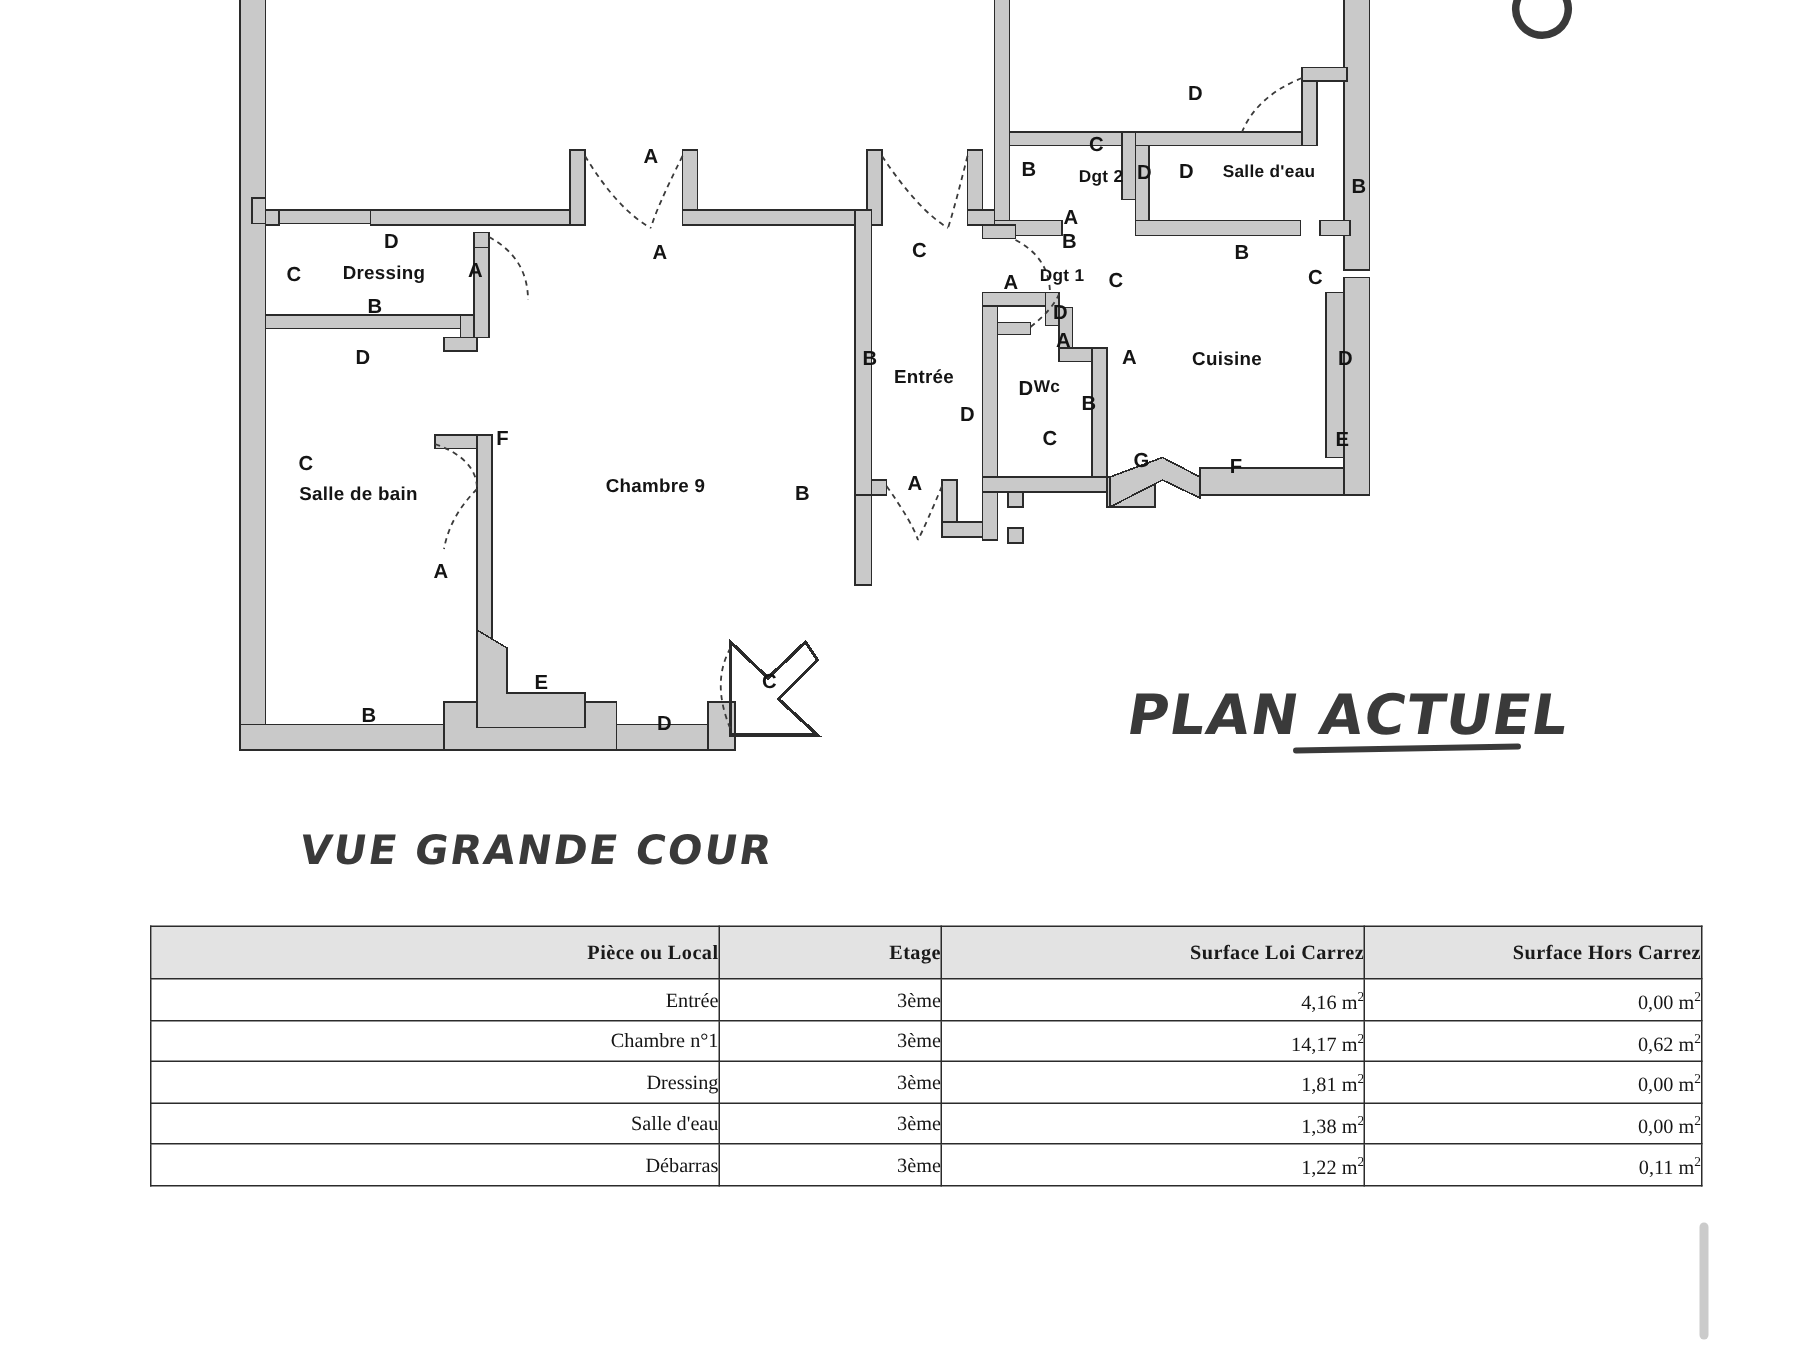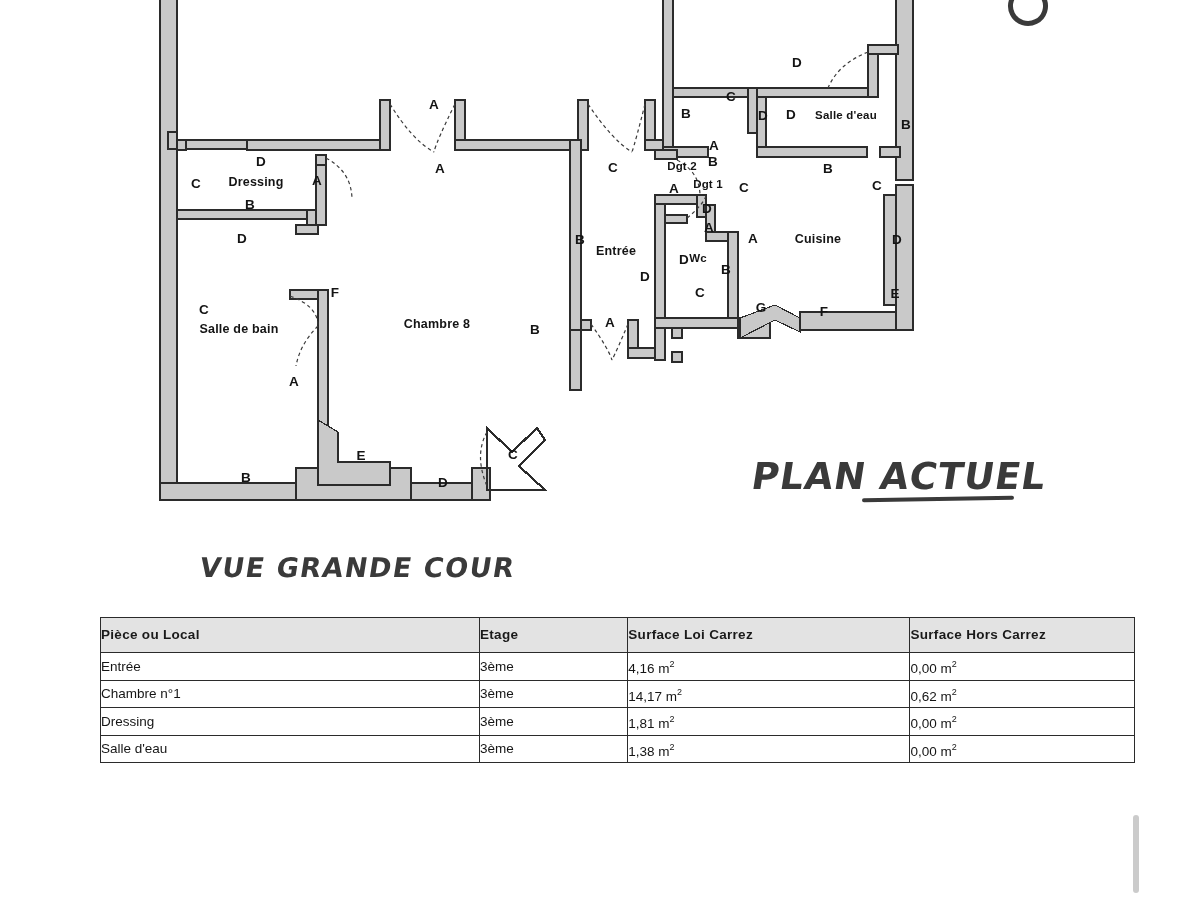--- a/index.html
+++ b/index.html
@@ -49,25 +49,26 @@
   
   #surface-table{
     position:absolute;left:100px;top:617px;width:1035px;
     border-collapse:collapse;
     table-layout:fixed;
     font-size:13.5px;
     background:#fff;
   }
   #surface-table th,#surface-table td{
     border:1.4px solid #2b2b2b;
-    text-align:left;
+    text-align:right;
     padding:0;
     height:23px;
     line-height:23px;
     overflow:hidden;
+    font-family:Liberation Serif, serif;
   }
   #surface-table thead th{
     background:#e3e3e3;
     font-weight:bold;
     font-size:13.5px;
     height:34px;line-height:34px;
     letter-spacing:.3px;
   }
   #surface-table tbody td{font-weight:normal;color:#151515;}
   .col-room{width:36.7%;}
@@ -175,23 +176,23 @@
       <path d="M318,326 Q300,344 296,366"></path>
       <path d="M868,52 Q838,64 828,88"></path>
       <path d="M677,160 Q700,172 700,196"></path>
       <path d="M687,218 Q702,206 706,196"></path>
       <path d="M487,432 Q474,455 487,486"></path>
     </g>
   </svg>
 
   <div class="plan-label room-name" style="left:256px;top:182px;">Dressing</div>
   <div class="plan-label room-name" style="left:239px;top:329px;">Salle de bain</div>
-  <div class="plan-label room-name" style="left:437px;top:324px;">Chambre 8</div>
+  <div class="plan-label room-name" style="left:437px;top:324px;">Chambre 9</div>
   <div class="plan-label room-name" style="left:616px;top:251px;">Entrée</div>
-  <div class="plan-label room-name-sm" style="left:682px;top:118px;margin-top:48px;">Dgt 2</div>
+  <div class="plan-label room-name-sm" style="left:734px;top:118px;">Dgt 2</div>
   <div class="plan-label room-name-sm" style="left:708px;top:184px;">Dgt 1</div>
   <div class="plan-label room-name-sm" style="left:846px;top:115px;">Salle d'eau</div>
   <div class="plan-label room-name-sm" style="left:698px;top:258px;">Wc</div>
   <div class="plan-label room-name" style="left:818px;top:239px;">Cuisine</div>
 
   <div id="wall-letters">
       <div class="plan-label wall-letter" style="left: 797px; top: 62px;">D</div>
       <div class="plan-label wall-letter" style="left: 434px; top: 104px;">A</div>
       <div class="plan-label wall-letter" style="left: 731px; top: 96px;">C</div>
       <div class="plan-label wall-letter" style="left: 686px; top: 113px;">B</div>
@@ -267,15 +268,21 @@
         <td class="col-floor">3ème</td>
         <td class="col-carrez">1,81 m<sup>2</sup></td>
         <td class="col-hors">0,00 m<sup>2</sup></td>
       </tr>
       <tr>
         <td class="col-room">Salle d'eau</td>
         <td class="col-floor">3ème</td>
         <td class="col-carrez">1,38 m<sup>2</sup></td>
         <td class="col-hors">0,00 m<sup>2</sup></td>
       </tr>
+      <tr>
+        <td class="col-room">Débarras</td>
+        <td class="col-floor">3ème</td>
+        <td class="col-carrez">1,22 m<sup>2</sup></td>
+        <td class="col-hors">0,11 m<sup>2</sup></td>
+      </tr>
     </tbody>
 </table>
 <div id="scan-streak"></div>
 
 </body></html>

